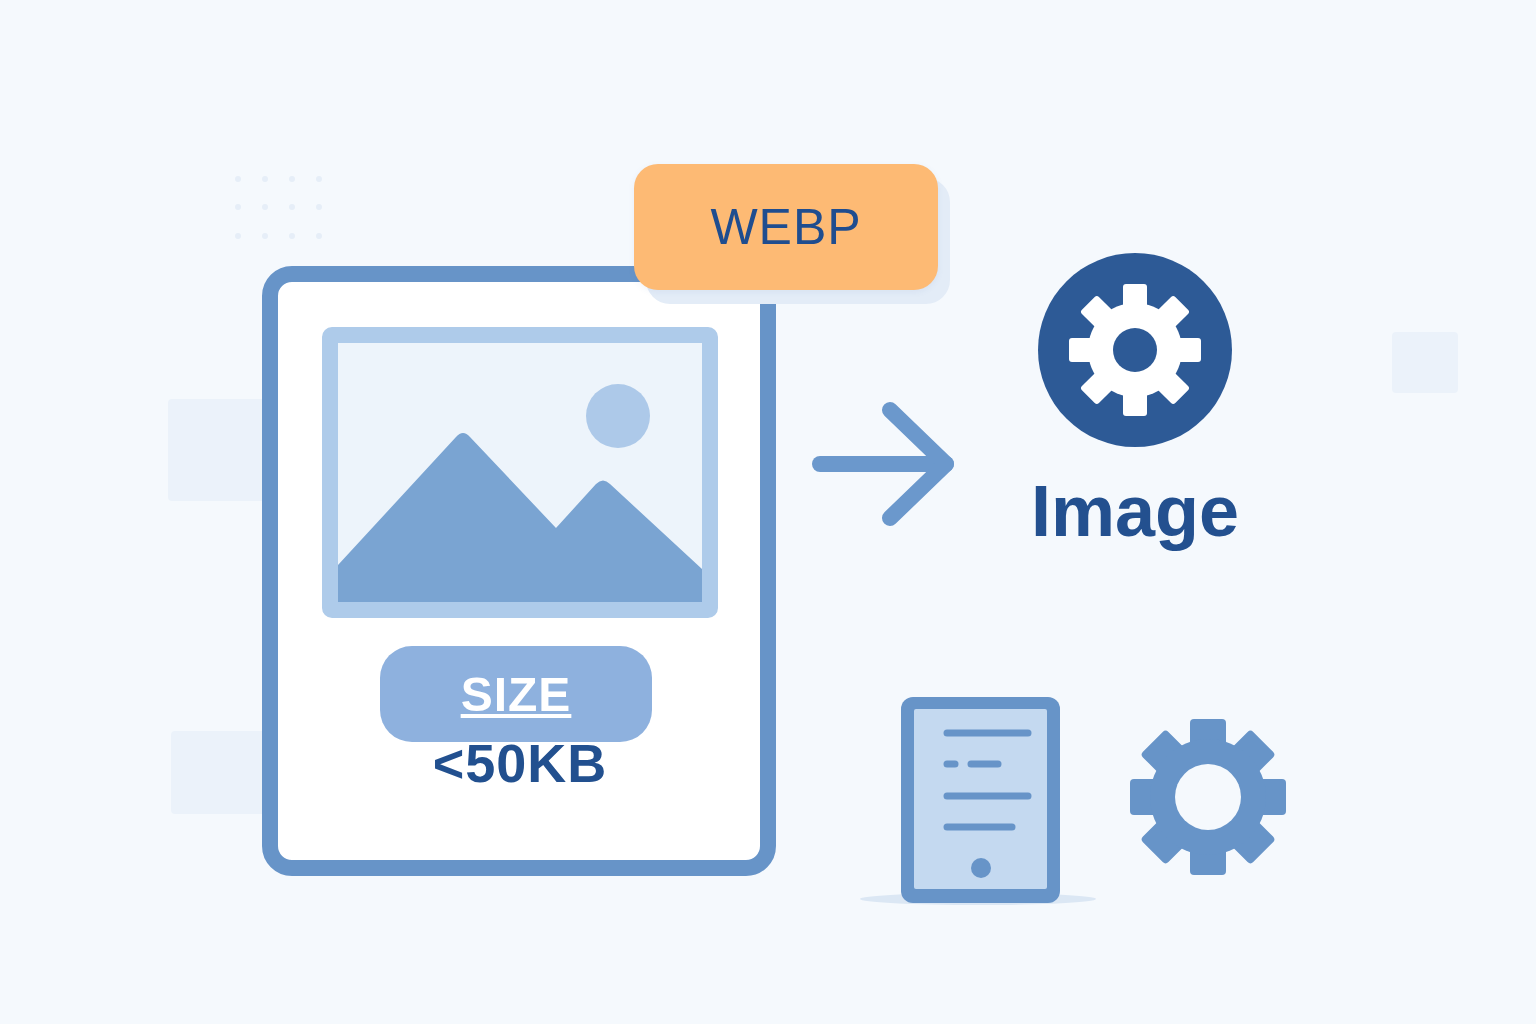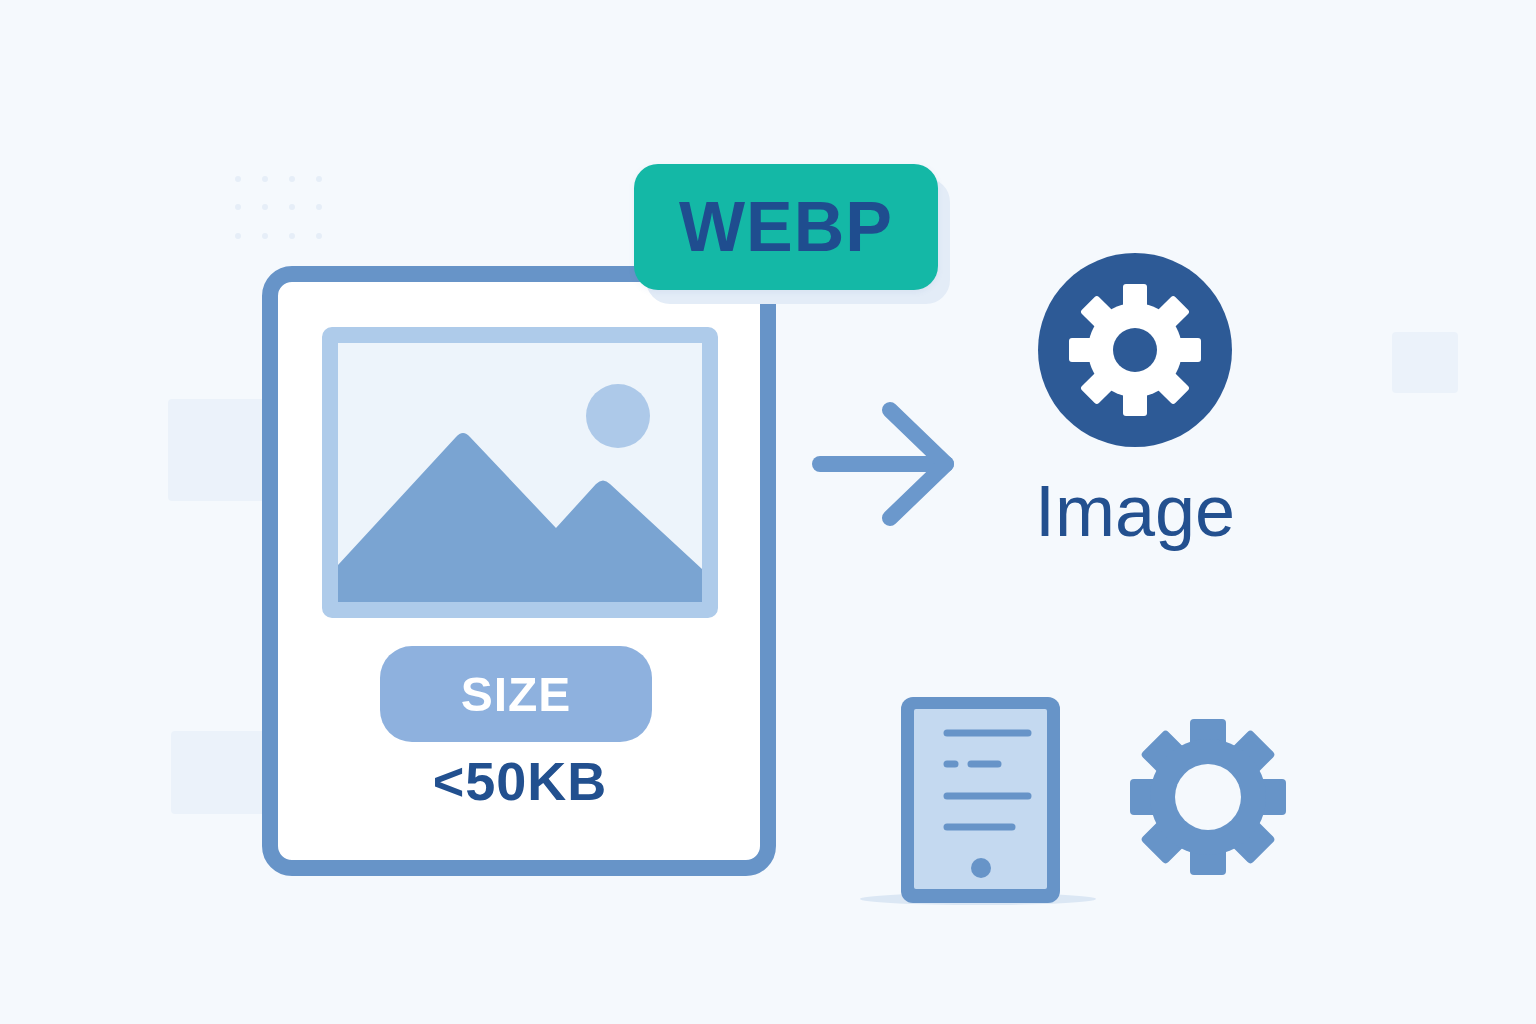--- a/index.html
+++ b/index.html
@@ -18,44 +18,44 @@
       border:16px solid #6794c8; border-radius:30px; background:#ffffff;
     }
     .frame {
       position:absolute; left:322px; top:327px; width:364px; height:259px;
       border:16px solid #aecbea; border-radius:10px; background:#edf4fb; overflow:hidden;
     }
     .size-pill {
       position:absolute; left:380px; top:646px; width:272px; height:96px;
       background:#8eb1de; border-radius:32px;
       display:flex; align-items:center; justify-content:center;
-      color:#ffffff; font-weight:700; font-size:48px; letter-spacing:1px;
+      color:#ffffff; font-weight:700; font-size:48px; letter-spacing:1px;text-decoration:underline;
     }
     .size-value {
-      position:absolute; left:380px; top:750px; width:280px; text-align:center;
+      position:absolute; left:380px; top:732px; width:280px; text-align:center;
       color:#22508f; font-weight:700; font-size:54px; letter-spacing:1px;
     }
 
     
     .badge-shadow {
       position:absolute; left:646px; top:178px; width:304px; height:126px;
       background:#e3ecf7; border-radius:24px;
     }
     .badge {
       position:absolute; left:634px; top:164px; width:304px; height:126px;
-      background:#14b8a6; border-radius:24px;
+      background:#fdba74; border-radius:24px;
       display:flex; align-items:center; justify-content:center;
-      color:#1f4d8f; font-weight:700; font-size:70px; letter-spacing:1px;
+      color:#1f4d8f; font-weight:400; font-size:50px; letter-spacing:1px;
       box-shadow:0 2px 6px rgba(80,120,180,0.08);
     }
 
     
     .title {
       position:absolute; left:880px; top:470px; width:510px; text-align:center;
-      color:#23508f; font-weight:400; font-size:72px; line-height:82px;
+      color:#23508f; font-weight:700; font-size:72px; line-height:82px;
     }
   </style>
 </head>
 <body>
 
 <div>
   <div class="dot" style="left:235px;top:176px;"></div>
   <div class="dot" style="left:262px;top:176px;"></div>
   <div class="dot" style="left:289px;top:176px;"></div>
   <div class="dot" style="left:316px;top:176px;"></div>

